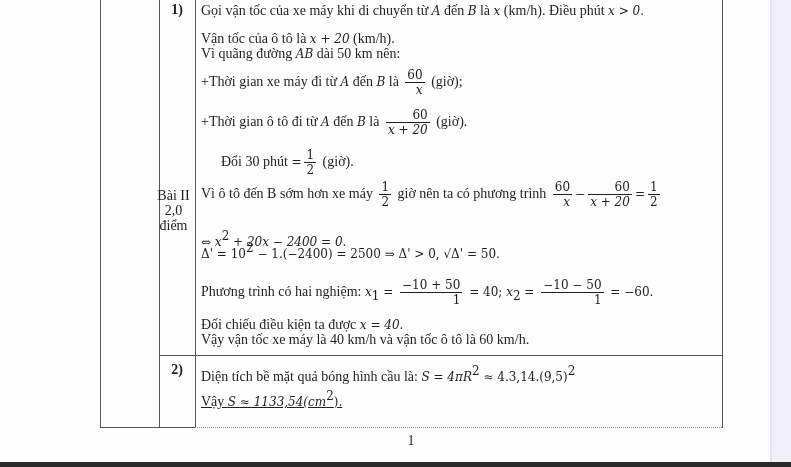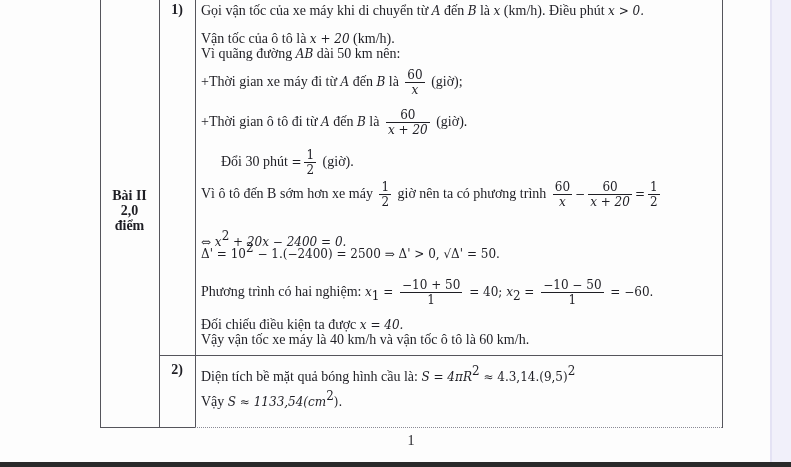--- a/index.html
+++ b/index.html
@@ -12,26 +12,26 @@
   .side-strip { position:absolute; left:770px; top:0; width:21px; height:462px; background:#f1f0fa; }
   .side-strip .line { position:absolute; left:0; top:0; width:2px; height:100%; background:#e4e2f4; }
   .bottom-bar { position:absolute; left:0; top:462px; width:791px; height:5px; background:#2a2a2a; }
 
   .grid-line { position:absolute; background:#55555c; }
   .v { width:1px; }
   .h { height:1px; }
   .dotted { position:absolute; left:195px; top:427px; width:527px; border-top:1px dotted #8a8a95; height:0; }
 
   .part-label { position:absolute; font-weight:bold; font-size:14px; text-align:center; }
-  .bai { position:absolute; left:100px; width:59px; top:188px; font-weight:bold; font-size:14px; text-align:center; line-height:15px; }
+  .bai { position:absolute; left:100px; width:59px; top:188px; font-weight:normal; font-size:14px; text-align:center; line-height:15px;padding-left:44px; }
 
   .ln { position:absolute; left:201px; font-size:14px; white-space:nowrap; line-height:16px; }
   .m { font-family:"DejaVu Serif", serif; font-style:italic; font-size:12px; }
   .mn { font-family:"DejaVu Serif", serif; font-size:12px; }
-  .frac { display:inline-block; vertical-align:middle; text-align:center; margin:0 3px; }
+  .frac { display:inline-block; vertical-align:middle; text-align:right; margin:0 3px; }
   .frac .num { display:block; font-family:"DejaVu Serif", serif; font-size:12px; line-height:14px; padding:0 2px; }
   .frac .den { display:block; font-family:"DejaVu Serif", serif; font-size:12px; line-height:14px; border-top:1px solid #1e1e24; padding:0 2px; }
   .frac .den.it { font-style:italic; }
   sup { font-size:8px; }
   sub { font-size:8px; }
   .pagenum { position:absolute; left:405px; top:433px; font-size:14px; width:12px; text-align:center; }
 </style>
 </head>
 <body>
 
@@ -98,17 +98,17 @@
 <div class="ln" style="top:317px;">
   <span>Đối chiếu điều kiện ta được </span><span class="m">x = 40.</span>
 </div>
 <div class="ln" style="top:332px;">
   <span>Vậy vận tốc xe máy là 40 km/h và vận tốc ô tô là 60 km/h.</span>
 </div>
 
 <div class="ln" style="top:363px;">
   <span>Diện tích bề mặt quả bóng hình cầu là: </span><span class="m">S = 4πR</span><sup class="mn">2</sup><span class="mn"> ≈ 4.3,14.(9,5)</span><sup class="mn">2</sup>
 </div>
-<div class="ln" style="top:388px;">
+<div class="ln" style="top:388px;text-decoration:underline;">
   <span>Vậy </span><span class="m">S ≈ 1133,54(cm</span><sup class="mn">2</sup><span class="mn">).</span>
 </div>
 
 <div class="pagenum">1</div>
 
 </body></html>

